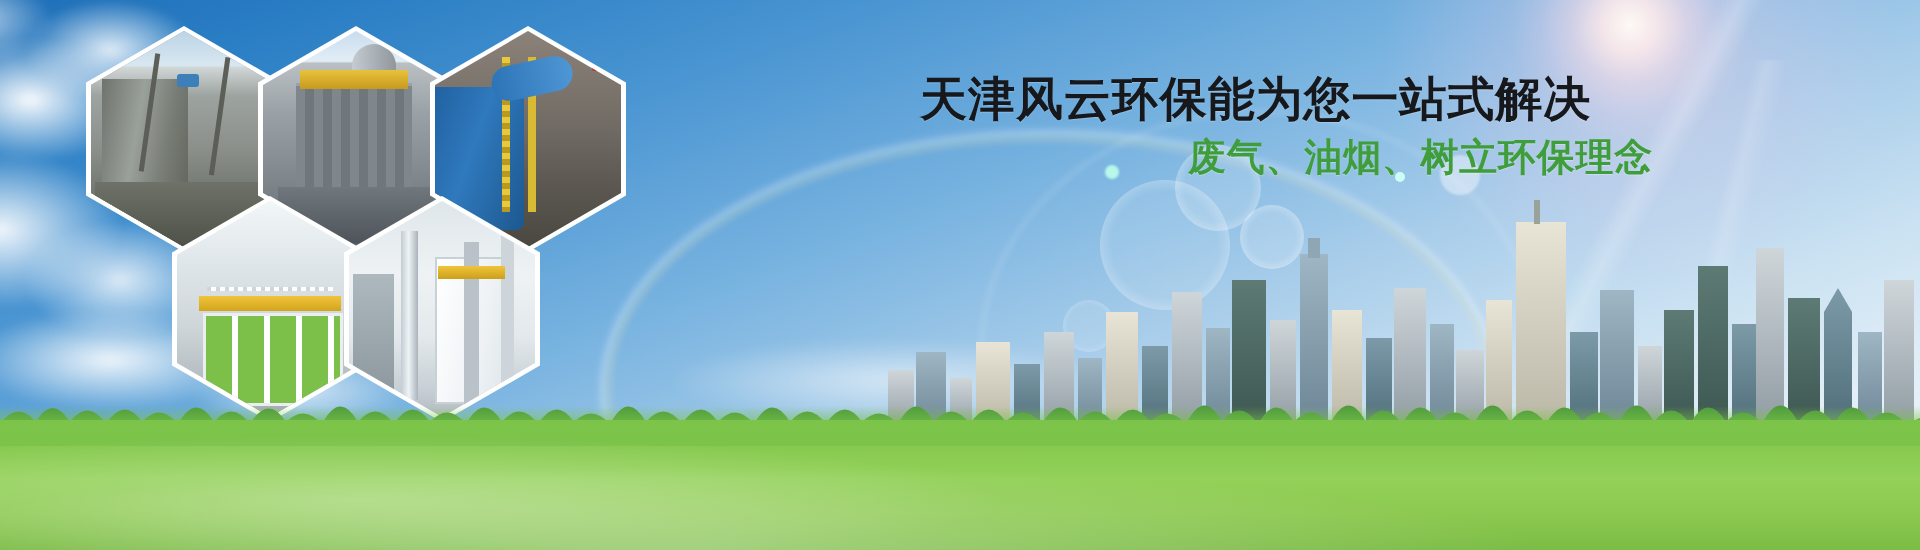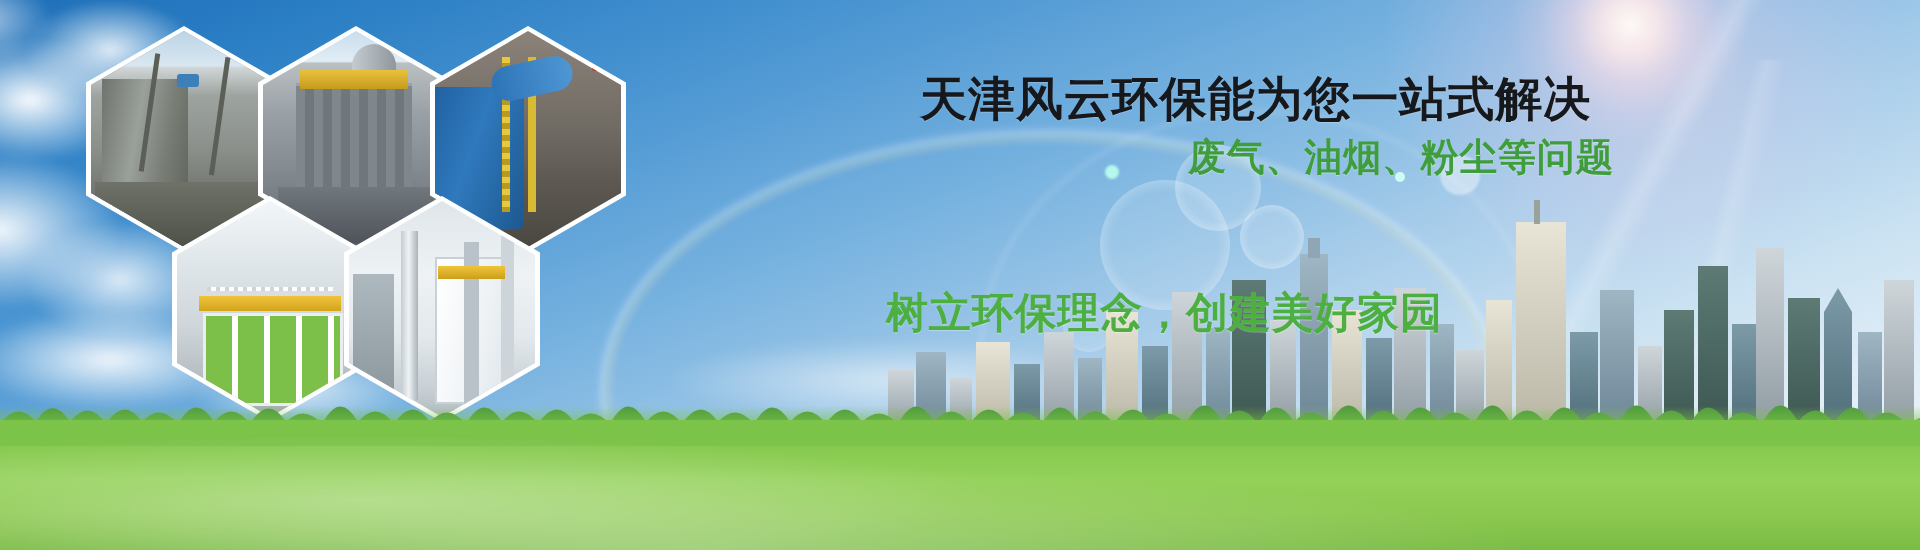--- a/index.html
+++ b/index.html
@@ -344,17 +344,16 @@
         Q1744,64 1762,86 Q1780,50 1798,84 Q1816,60 1834,86 Q1852,54 1870,84
         Q1888,64 1906,86 L1920,80 L1920,120 Z"></path>
     </svg>
   </div>
 
   <div class="grass"></div>
   <div class="grass-sheen"></div>
 
   <div class="copy">
     <div class="line l1">天津风云环保能为您一站式解决</div>
-    <div class="line l2">废气、油烟、粉尘等问题</div>
-    <div class="line l4">树立环保理念，创建美好家园</div>
+    <div class="line l2">废气、油烟、树立环保理念</div>
   </div>
 
 </div>
 
 </body></html>

